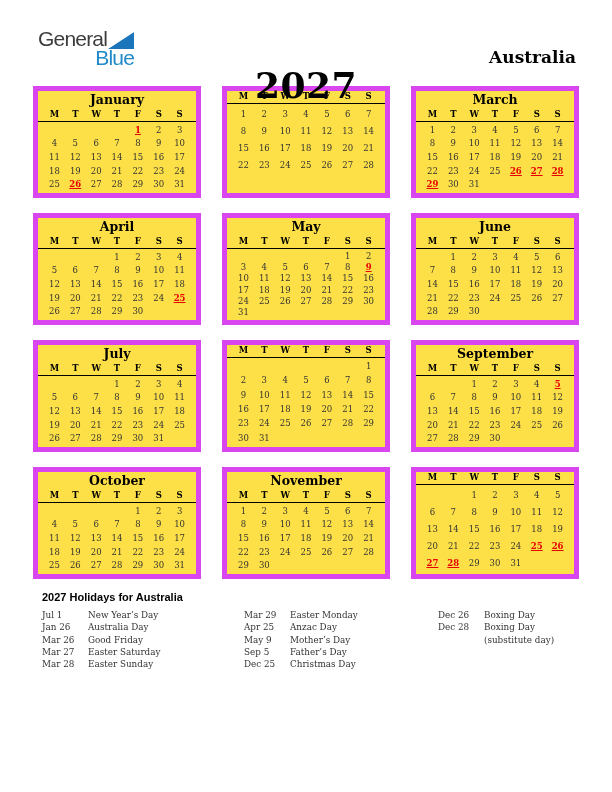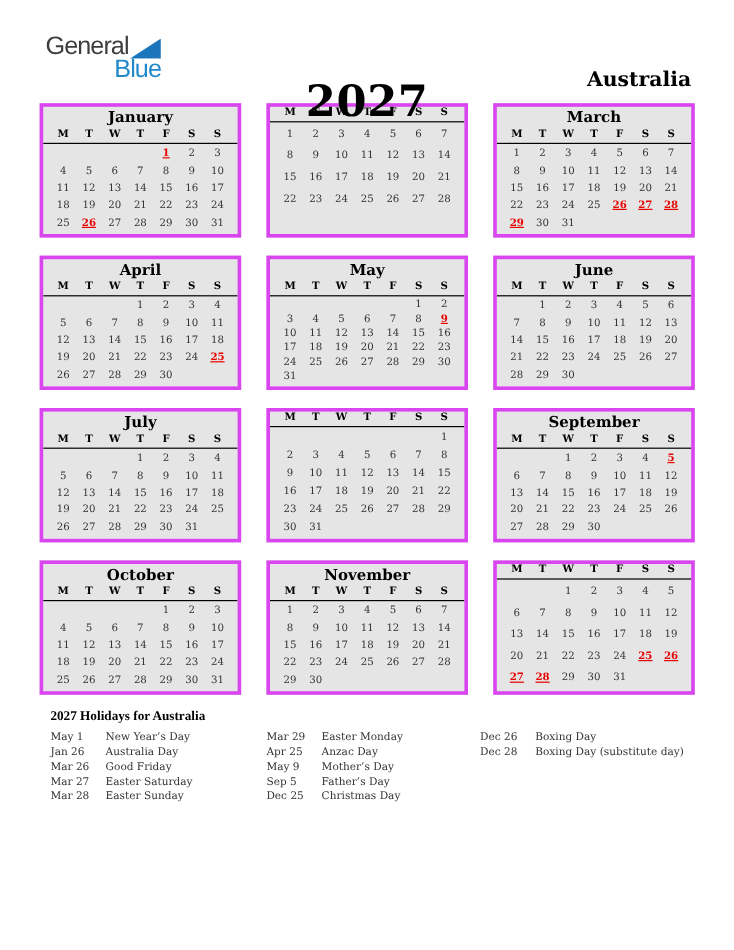--- a/index.html
+++ b/index.html
@@ -24,50 +24,50 @@
   .logo-triangle {
     width:26px; height:17px; margin-left:1px; margin-bottom:0px;
     background:var(--triangle-blue,#1b75bb);
     clip-path:polygon(0 100%, 100% 0, 100% 100%);
   }
   .logo-blue { font-size:21px; line-height:0.85; color:var(--logo-blue,#2189ca); letter-spacing:-0.8px; }
   .year {
     position:absolute; top:28px; left:0; right:0;
     text-align:center; font-size:36px; font-weight:bold; letter-spacing:0.5px;margin-top:36px;
   }
-  .country { position:absolute; top:57px; right:36px; font-size:17px; font-weight:bold; }
+  .country { position:absolute; top:47px; right:36px; font-size:17px; font-weight:bold; }
 
   
   .months-grid {
     display:grid;
     grid-template-columns:repeat(3,168px);
     grid-auto-rows:112px;
     column-gap:21px; row-gap:15px;
     margin:0 33px;
   }
-  .month { border:3px solid #d946ef; display:flex; flex-direction:column; overflow:hidden; background:#e5e5e5; }
+  .month { border:5px solid #d946ef; display:flex; flex-direction:column; overflow:hidden; background:#fde047; }
   .month-name { height:18px; line-height:18px; text-align:center; font-weight:bold; font-size:12.5px; }
   .weekday-row { display:flex; padding:0 6px 2px 6px; border-bottom:1px solid #000; }
   .wd { flex:1; text-align:center; font-weight:bold; font-size:8.5px; }
   .weeks { flex:1; display:flex; flex-direction:column; padding:1px 6px 2px 6px; }
   .week { flex:1; display:flex; align-items:center; }
   .day { flex:1; text-align:center; font-size:8.5px; color:#333; }
   .day.holiday {
     color:var(--holiday-red,#e60000);
     font-weight:bold;
     text-decoration:underline;
   }
 
   
   .holidays { margin:12px 36px 0 42px; }
-  .holidays-title { font-family:Liberation Serif, serif; font-weight:bold; font-size:11px; color:#000; }
+  .holidays-title { font-family:Liberation Sans, sans-serif; font-weight:bold; font-size:11px; color:#000; }
   .holiday-columns { display:flex; margin-top:6px; align-items:flex-start; }
   .holiday-col-0 { width:180px; }
-  .holiday-col-1 { width:178px; }
-  .holiday-col-2 { flex:1; }
+  .holiday-col-1 { width:178px;margin-left:22px; }
+  .holiday-col-2 { flex:1;margin-left:16px; }
   .holiday-row { display:flex; font-size:8.8px; color:#333; line-height:12.3px; }
   .holiday-date { width:46px; flex:none; }
 </style>
 </head>
 <body>
 
 <div class="header">
   <div class="logo">
     <div class="logo-line1">
       <span class="logo-general">General</span>
@@ -814,21 +814,21 @@
         </div>
       </div>
   </div>
 </div>
 
 <div class="holidays">
   <div class="holidays-title">2027 Holidays for Australia</div>
   <div class="holiday-columns">
       <div class="holiday-col-0">
         <div class="holiday-row">
-          <span class="holiday-date">May 1</span>
+          <span class="holiday-date">Jul 1</span>
           <span class="holiday-name">New Year’s Day</span>
         </div>
         <div class="holiday-row">
           <span class="holiday-date">Jan 26</span>
           <span class="holiday-name">Australia Day</span>
         </div>
         <div class="holiday-row">
           <span class="holiday-date">Mar 26</span>
           <span class="holiday-name">Good Friday</span>
         </div>

